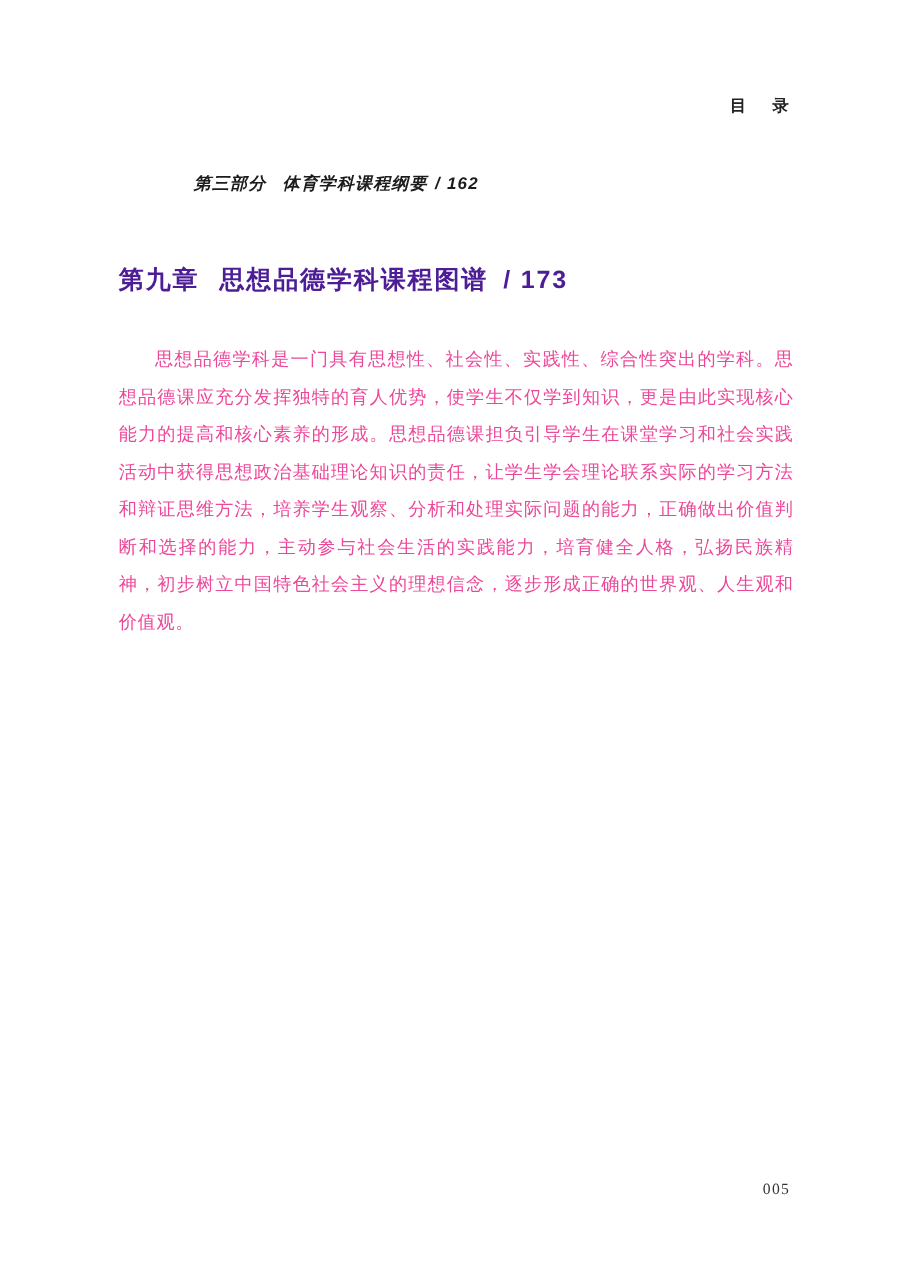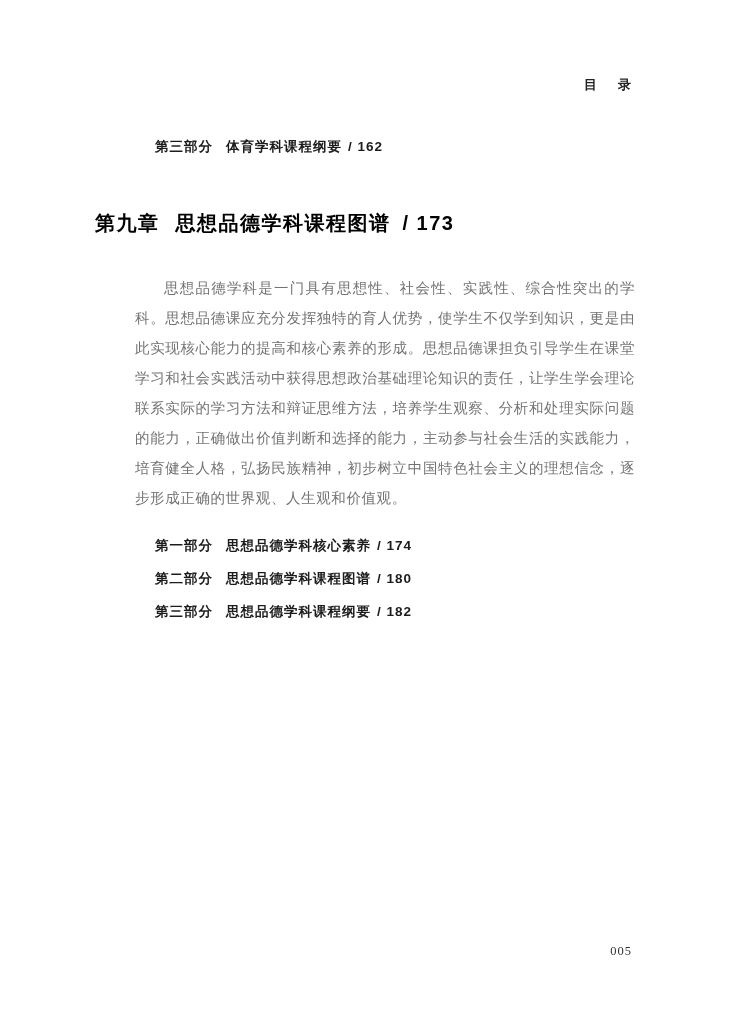--- a/index.html
+++ b/index.html
@@ -33,42 +33,42 @@
     font-size: 13.5px;
     letter-spacing: 1px;
     color: #1c1c1c;
     white-space: nowrap;
   }
   .part-label { margin-right: 13px; }
   .part-page { margin-left: 6px; }
   .lead-part {
     margin-top: 44px;
     margin-left: 60px;
+    font-style: italic;
   }
   .chapter-heading {
     font-family: "Liberation Sans", sans-serif;
     font-weight: 700;
     font-size: 20px;
     letter-spacing: 1.5px;
-    color: #000000;
+    color: #4c1d95;
     white-space: nowrap;
   }
   .chapter-1 .chapter-heading { margin-top: 54px; }
   .chapter-2 .chapter-heading { margin-top: 42px; }
   .chapter-number { margin-right: 16px; }
   .chapter-page { margin-left: 12px; }
   .summary {
     margin-top: 36px;
     font-size: 14.5px;
     line-height: 30px;
     letter-spacing: 0.6px;
     text-align: justify;
     text-indent: 2em;
-    color: #737373;
-    margin-left: 40px;
+    color: #ec4899;
   }
   .parts-list {
     margin-top: 24px;
     margin-left: 60px;
   }
   .parts-list .part-line { margin-bottom: 15px; }
   .page-number {
     position: absolute;
     top: 944px;
     right: 98px;
@@ -90,31 +90,20 @@
     <span class="part-label">第三部分</span><span class="part-title">体育学科课程纲要</span><span class="part-page">/ 162</span>
   </div>
 
   <section class="chapter chapter-1">
     <h2 class="chapter-heading">
       <span class="chapter-number">第九章</span><span class="chapter-title">思想品德学科课程图谱</span><span class="chapter-page">/ 173</span>
     </h2>
 
     <p class="summary">思想品德学科是一门具有思想性、社会性、实践性、综合性突出的学科。思想品德课应充分发挥独特的育人优势，使学生不仅学到知识，更是由此实现核心能力的提高和核心素养的形成。思想品德课担负引导学生在课堂学习和社会实践活动中获得思想政治基础理论知识的责任，让学生学会理论联系实际的学习方法和辩证思维方法，培养学生观察、分析和处理实际问题的能力，正确做出价值判断和选择的能力，主动参与社会生活的实践能力，培育健全人格，弘扬民族精神，初步树立中国特色社会主义的理想信念，逐步形成正确的世界观、人生观和价值观。</p>
 
-    <div class="parts-list">
-      <div class="part-line">
-        <span class="part-label">第一部分</span><span class="part-title">思想品德学科核心素养</span><span class="part-page">/ 174</span>
-      </div>
-      <div class="part-line">
-        <span class="part-label">第二部分</span><span class="part-title">思想品德学科课程图谱</span><span class="part-page">/ 180</span>
-      </div>
-      <div class="part-line">
-        <span class="part-label">第三部分</span><span class="part-title">思想品德学科课程纲要</span><span class="part-page">/ 182</span>
-      </div>
-    </div>
   </section>
 
   <section class="chapter chapter-2">
 
 
   </section>
 
   <div class="page-number">005</div>
 
 </div>

